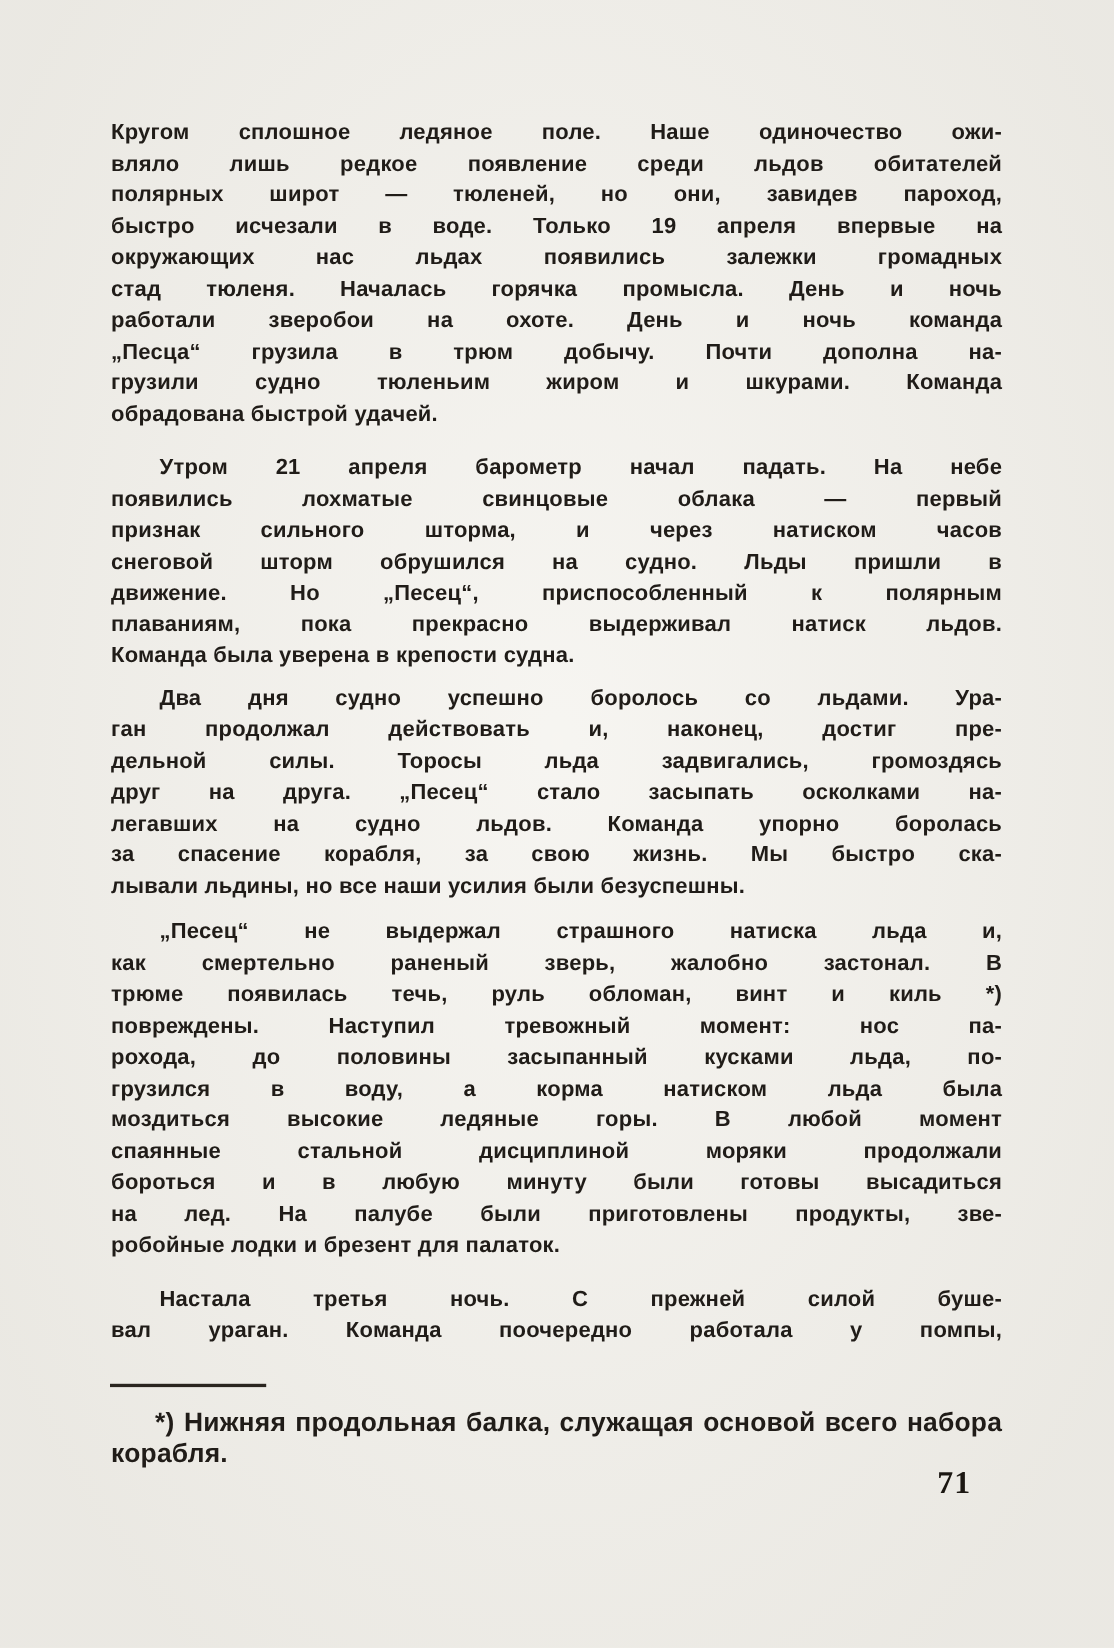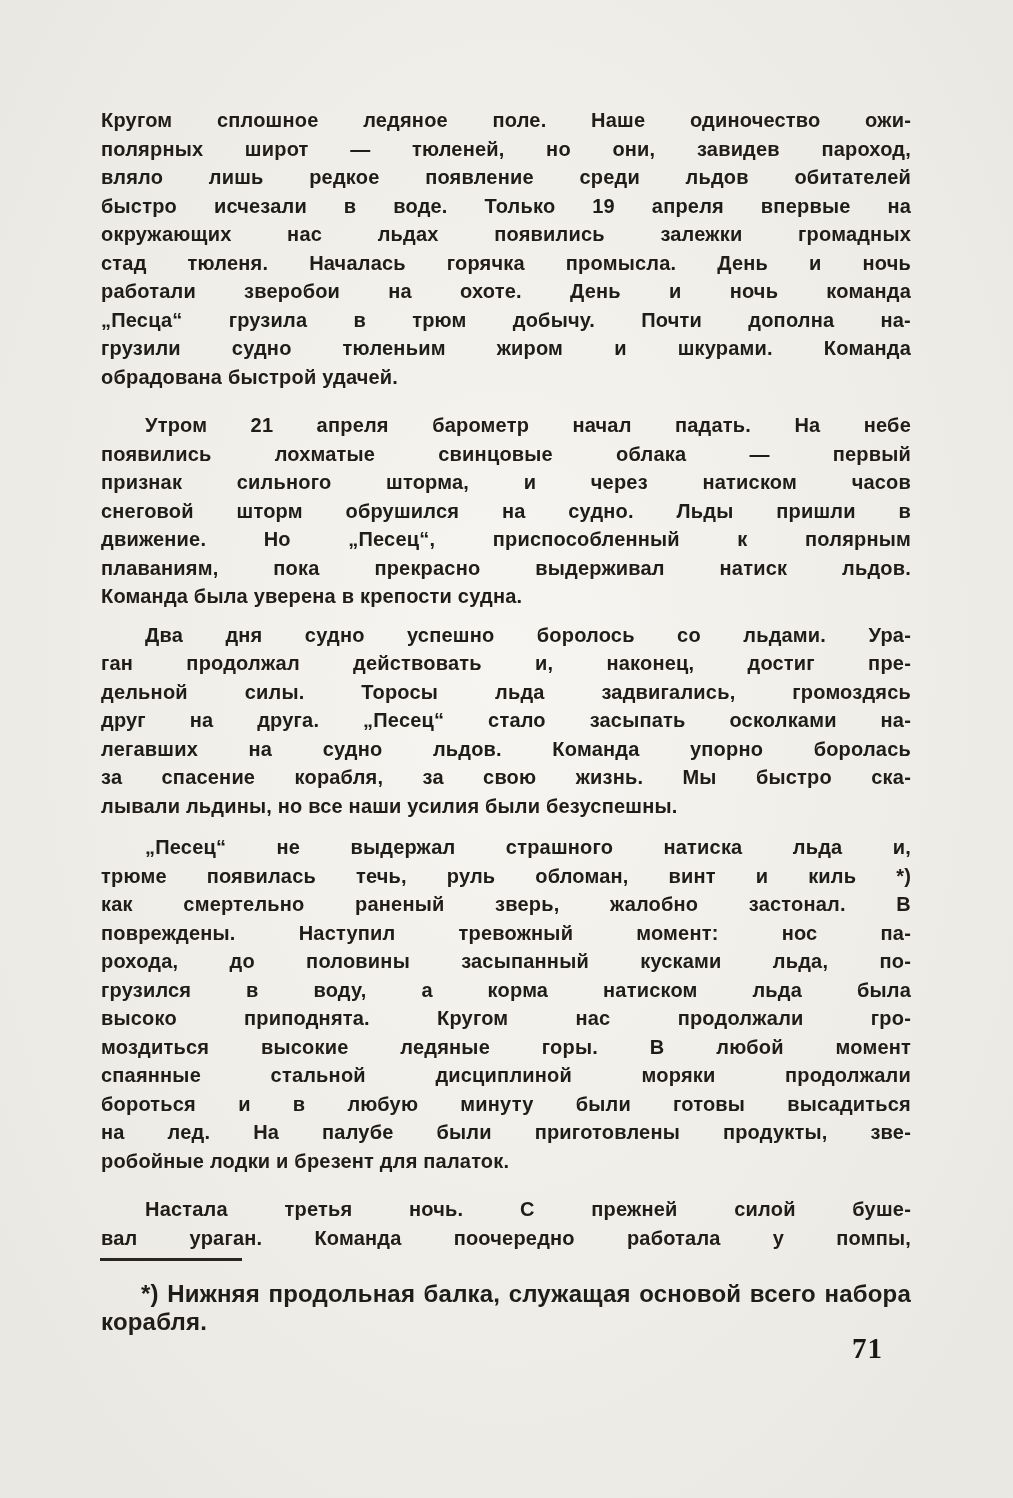--- a/index.html
+++ b/index.html
@@ -78,22 +78,22 @@
     letter-spacing: 1px;
   }
 </style>
 </head>
 <body>
 
 <div class="page">
   <div class="text-block" id="text-block">
       <div class="para">
         <div class="line">Кругом сплошное ледяное поле. Наше одиночество ожи-</div>
+        <div class="line">вляло лишь редкое появление среди льдов обитателей</div>
         <div class="line">полярных широт — тюленей, но они, завидев пароход,</div>
-        <div class="line">вляло лишь редкое появление среди льдов обитателей</div>
         <div class="line">быстро исчезали в воде. Только 19 апреля впервые на</div>
         <div class="line">окружающих нас льдах появились залежки громадных</div>
         <div class="line">стад тюленя. Началась горячка промысла. День и ночь</div>
         <div class="line">работали зверобои на охоте. День и ночь команда</div>
         <div class="line">„Песца“ грузила в трюм добычу. Почти дополна на-</div>
         <div class="line">грузили судно тюленьим жиром и шкурами. Команда</div>
         <div class="line last">обрадована быстрой удачей.</div>
       </div>
       <div class="para indent m1">
         <div class="line">Утром 21 апреля барометр начал падать. На небе</div>
@@ -108,26 +108,25 @@
         <div class="line">Два дня судно успешно боролось со льдами. Ура-</div>
         <div class="line">ган продолжал действовать и, наконец, достиг пре-</div>
         <div class="line">дельной силы. Торосы льда задвигались, громоздясь</div>
         <div class="line">друг на друга. „Песец“ стало засыпать осколками на-</div>
         <div class="line">легавших на судно льдов. Команда упорно боролась</div>
         <div class="line">за спасение корабля, за свою жизнь. Мы быстро ска-</div>
         <div class="line last">лывали льдины, но все наши усилия были безуспешны.</div>
       </div>
       <div class="para indent m3">
         <div class="line">„Песец“ не выдержал страшного натиска льда и,</div>
+        <div class="line">как смертельно раненый зверь, жалобно застонал. В</div>
         <div class="line">трюме появилась течь, руль обломан, винт и киль *)</div>
-        <div class="line">как смертельно раненый зверь, жалобно застонал. В</div>
         <div class="line">повреждены. Наступил тревожный момент: нос па-</div>
         <div class="line">рохода, до половины засыпанный кусками льда, по-</div>
         <div class="line">грузился в воду, а корма натиском льда была</div>
-        <div class="line">высоко приподнята. Кругом нас продолжали гро-</div>
         <div class="line">моздиться высокие ледяные горы. В любой момент</div>
         <div class="line">спаянные стальной дисциплиной моряки продолжали</div>
         <div class="line">бороться и в любую минуту были готовы высадиться</div>
         <div class="line">на лед. На палубе были приготовлены продукты, зве-</div>
         <div class="line last">робойные лодки и брезент для палаток.</div>
       </div>
       <div class="para indent m1">
         <div class="line">Настала третья ночь. С прежней силой буше-</div>
         <div class="line">вал ураган. Команда поочередно работала у помпы,</div>
       </div>

